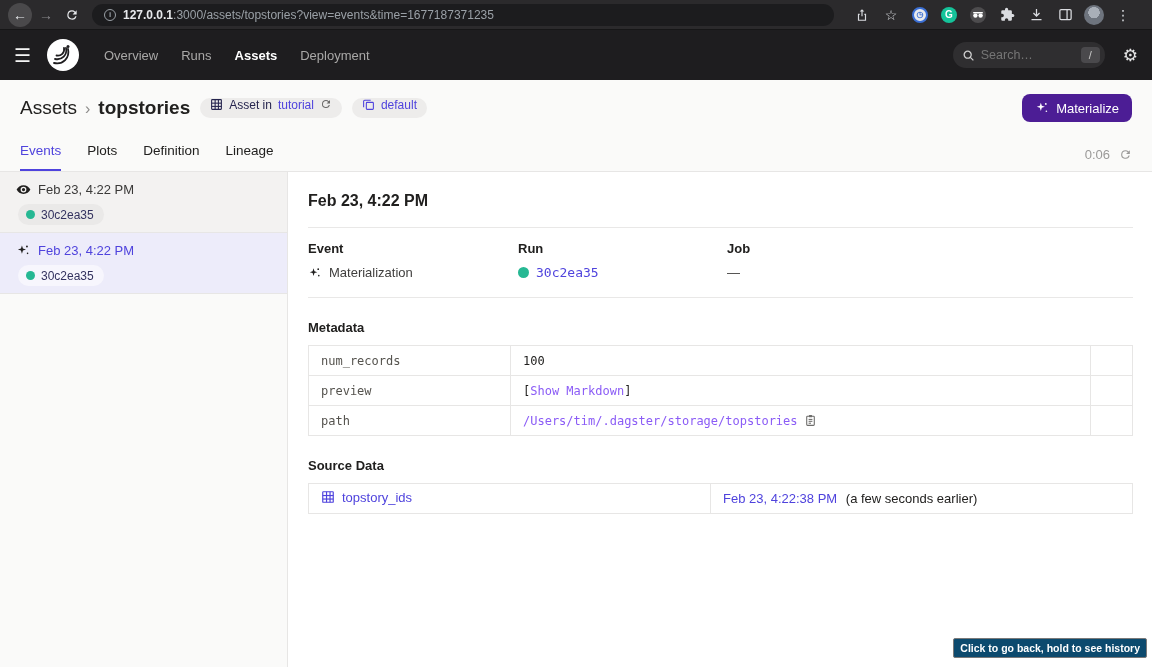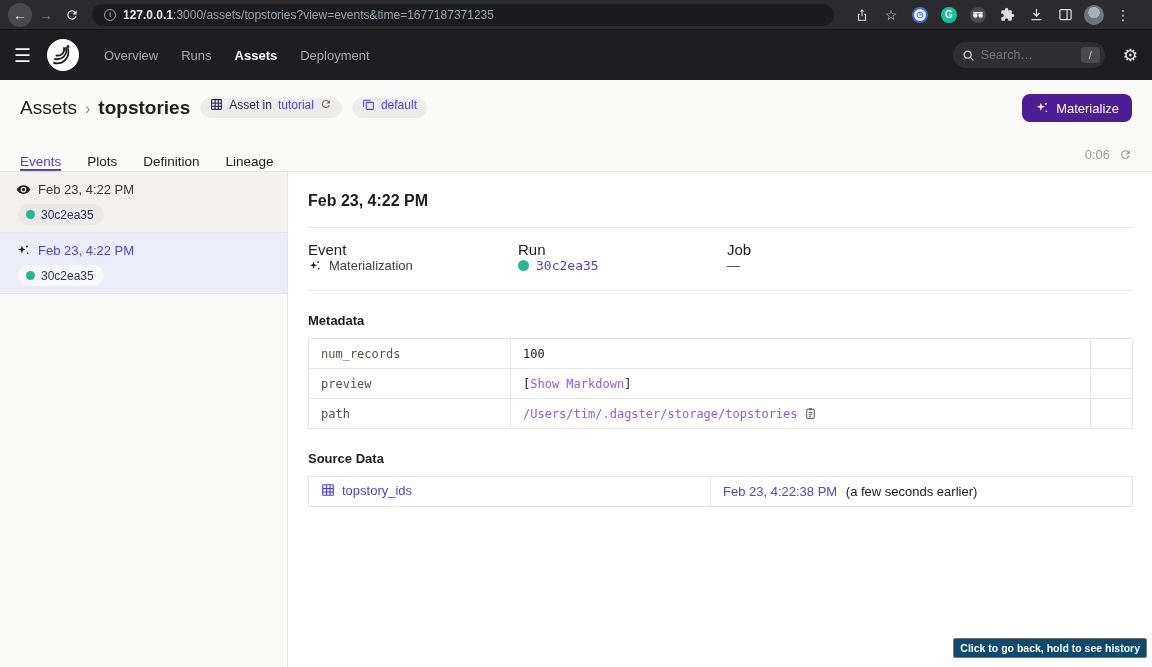--- a/index.html
+++ b/index.html
@@ -39,42 +39,42 @@
   .crumb-row { display:flex; align-items:center; padding:14px 20px 11px; gap:10px; }
   .crumb { font-size:19px; }
   .crumb .root { cursor:pointer; }
   .crumb .sep { color:#8E8D8C; margin:0 8px; font-size:16px; }
   .crumb .cur { font-weight:700; }
   .tag { height:20px; background:#EDECEB; border-radius:12px; display:inline-flex; gap:6px; padding:0 10px; font-size:12px; color:#26254F; }
   .tag .lnk { color:#4F43DD; cursor:pointer; }
   .tag svg { flex:0 0 auto; }
   .materialize-btn { margin-left:auto; background:#4c1d95; color:#fff; border:none; border-radius:8px; height:28px; padding:0 13px; font-size:13px; display:flex; align-items:center; gap:7px; cursor:pointer; font-family:"Liberation Sans",sans-serif; }
   .tab-row { display:flex; align-items:flex-end; gap:26px; padding:0 20px; border-bottom:1px solid #E7E6E5; height:39px; }
-  .tab { font-size:13.5px; cursor:pointer; color:#21201F; border-bottom:2px solid transparent; }
+  .tab { font-size:13.5px; padding-bottom:11px; cursor:pointer; color:#21201F; border-bottom:2px solid transparent; }
   .tab.active { color:#4F43DD; border-bottom-color:#4F43DD; }
   .timer { margin-left:auto; display:flex; align-items:center; gap:9px; color:#9A9998; font-size:13px; padding-bottom:9px; }
 
   
   .page-body { display:flex; height:497px; }
   .sidebar { width:288px; flex:0 0 288px; border-right:1px solid #E7E6E5; background:#FAFAF9; }
   .event-item { height:61px; padding:10px 16px; border-bottom:1px solid #E7E6E5; cursor:pointer; }
   .event-item.obs { background:#F3F2F1; }
   .event-item.selected { background:#EDECFA; }
   .ev-title { display:flex; align-items:center; gap:7px; font-size:13px; color:#3A3938; }
   .event-item.selected .ev-title { color:#4F43DD; }
   .run-pill { margin:7px 0 0 2px; display:inline-flex; align-items:center; gap:6px; height:21px; padding:0 10px 0 8px; border-radius:11px; background:#EAE9E8; font-size:12px; color:#33325F; cursor:pointer; }
   .event-item.selected .run-pill { background:#F7F6FD; }
   .dot { width:9px; height:9px; border-radius:50%; background:#26B893; flex:0 0 auto; }
 
   .main { flex:1; background:#fff; padding:20px; position:relative; }
   .detail-title { font-size:16px; font-weight:700; }
   .divider { border:none; border-top:1px solid #E9E8E7; margin:17px 0 0; }
   .fields { display:flex; padding:13px 0 17px; }
   .field.c1 { width:210px; } .field.c2 { width:209px; } .field.c3 { flex:1; }
-  .f-label { font-size:15px; font-weight:400; }
+  .f-label { font-size:13px; font-weight:700; margin-bottom:9px; }
   .f-value { font-size:13px; color:#3F3E3D; display:flex; align-items:center; gap:7px; }
   .run-dot { width:11px; height:11px; border-radius:50%; background:#26B893; }
   .run-id { font-size:13px; color:#4F43DD; cursor:pointer; }
   .section-title { font-size:13px; font-weight:700; margin:22px 0 10px; }
   table { border-collapse:collapse; width:824px; table-layout:fixed;padding-left:16px; }
   td { border:1px solid #E7E6E5; height:30px; padding:0 12px; font-size:12px; vertical-align:middle; }
   .meta-key { width:202px; color:#55534E; }
   .meta-val { width:580px; color:#21201F; }
   .meta-pad { width:42px; }
   .t-link { color:#8b5cf6; cursor:pointer; }

